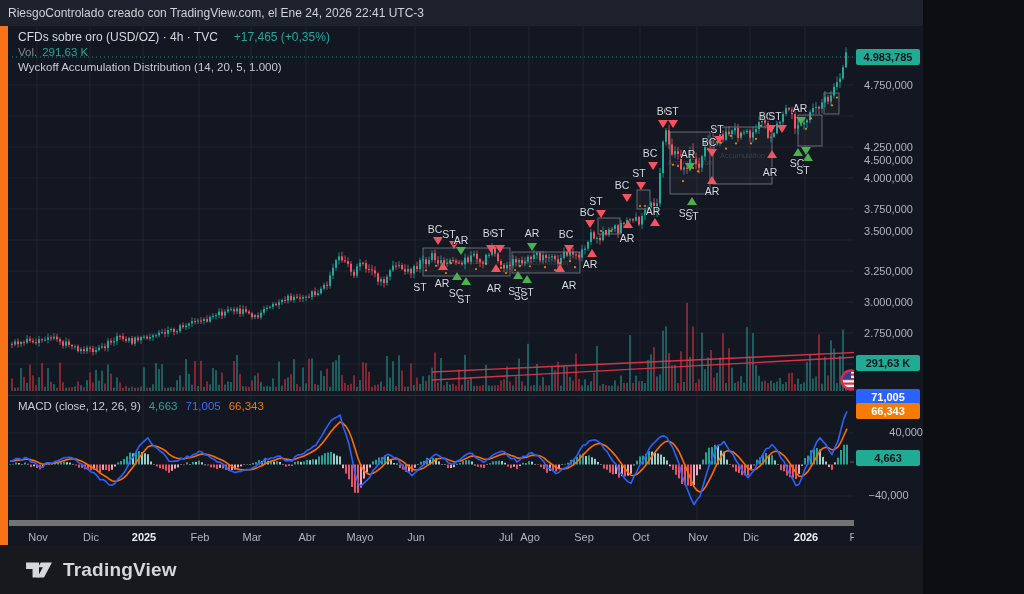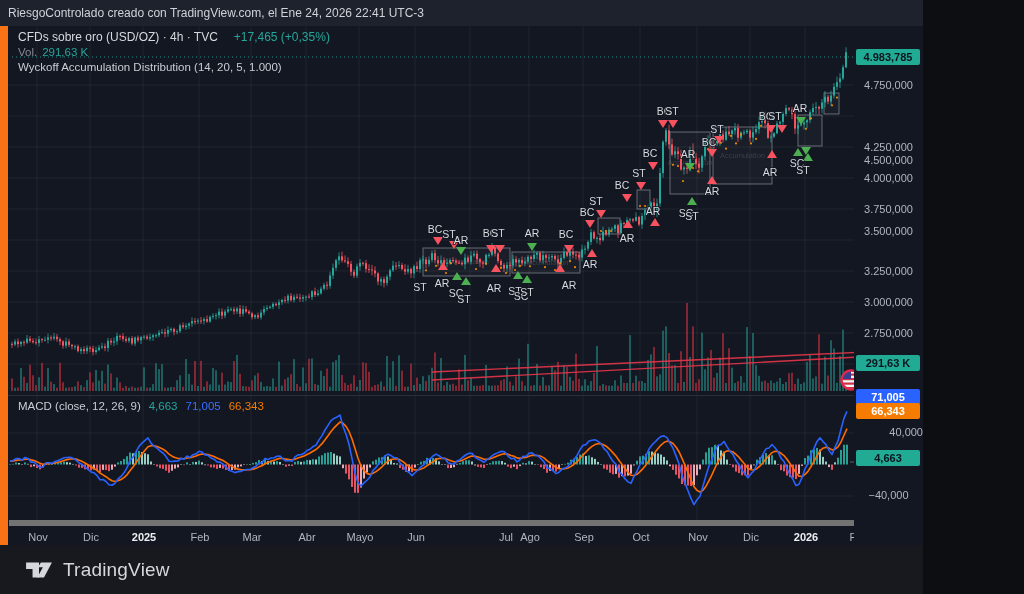--- a/index.html
+++ b/index.html
@@ -41,21 +41,21 @@
   .badge.blue{background:#2962ff;color:#fff;}
   .badge.orange{background:#f57c00;color:#fff;}
   
   .time-axis{position:absolute;left:1px;top:494px;width:1016px;height:25px;border-top:6px solid #737373;background:#131722;}
   .t-tick{position:absolute;top:5px;transform:translateX(-50%);color:#b2b5be;font-size:11px;}
   .t-tick.bold{color:#eceef1;font-weight:700;}
   
   .bottombar{position:absolute;left:0;top:545px;width:1024px;height:49px;background:#17191f;
     display:flex;align-items:center;padding-left:24px;}
   .tv-logo{display:flex;align-items:center;cursor:pointer;}
-  .tv-logo-text{color:#d5d7dc;font-size:19px;font-weight:400;margin-left:9px;letter-spacing:.2px;}
+  .tv-logo-text{color:#d5d7dc;font-size:19px;font-weight:700;margin-left:9px;letter-spacing:.2px;}
 </style>
 </head>
 <body>
 
 <div class="screen">
 
   <div class="topbar">
     <span>RiesgoControlado creado con TradingView.com, el Ene 24, 2026 22:41 UTC-3</span>
   </div>
 

